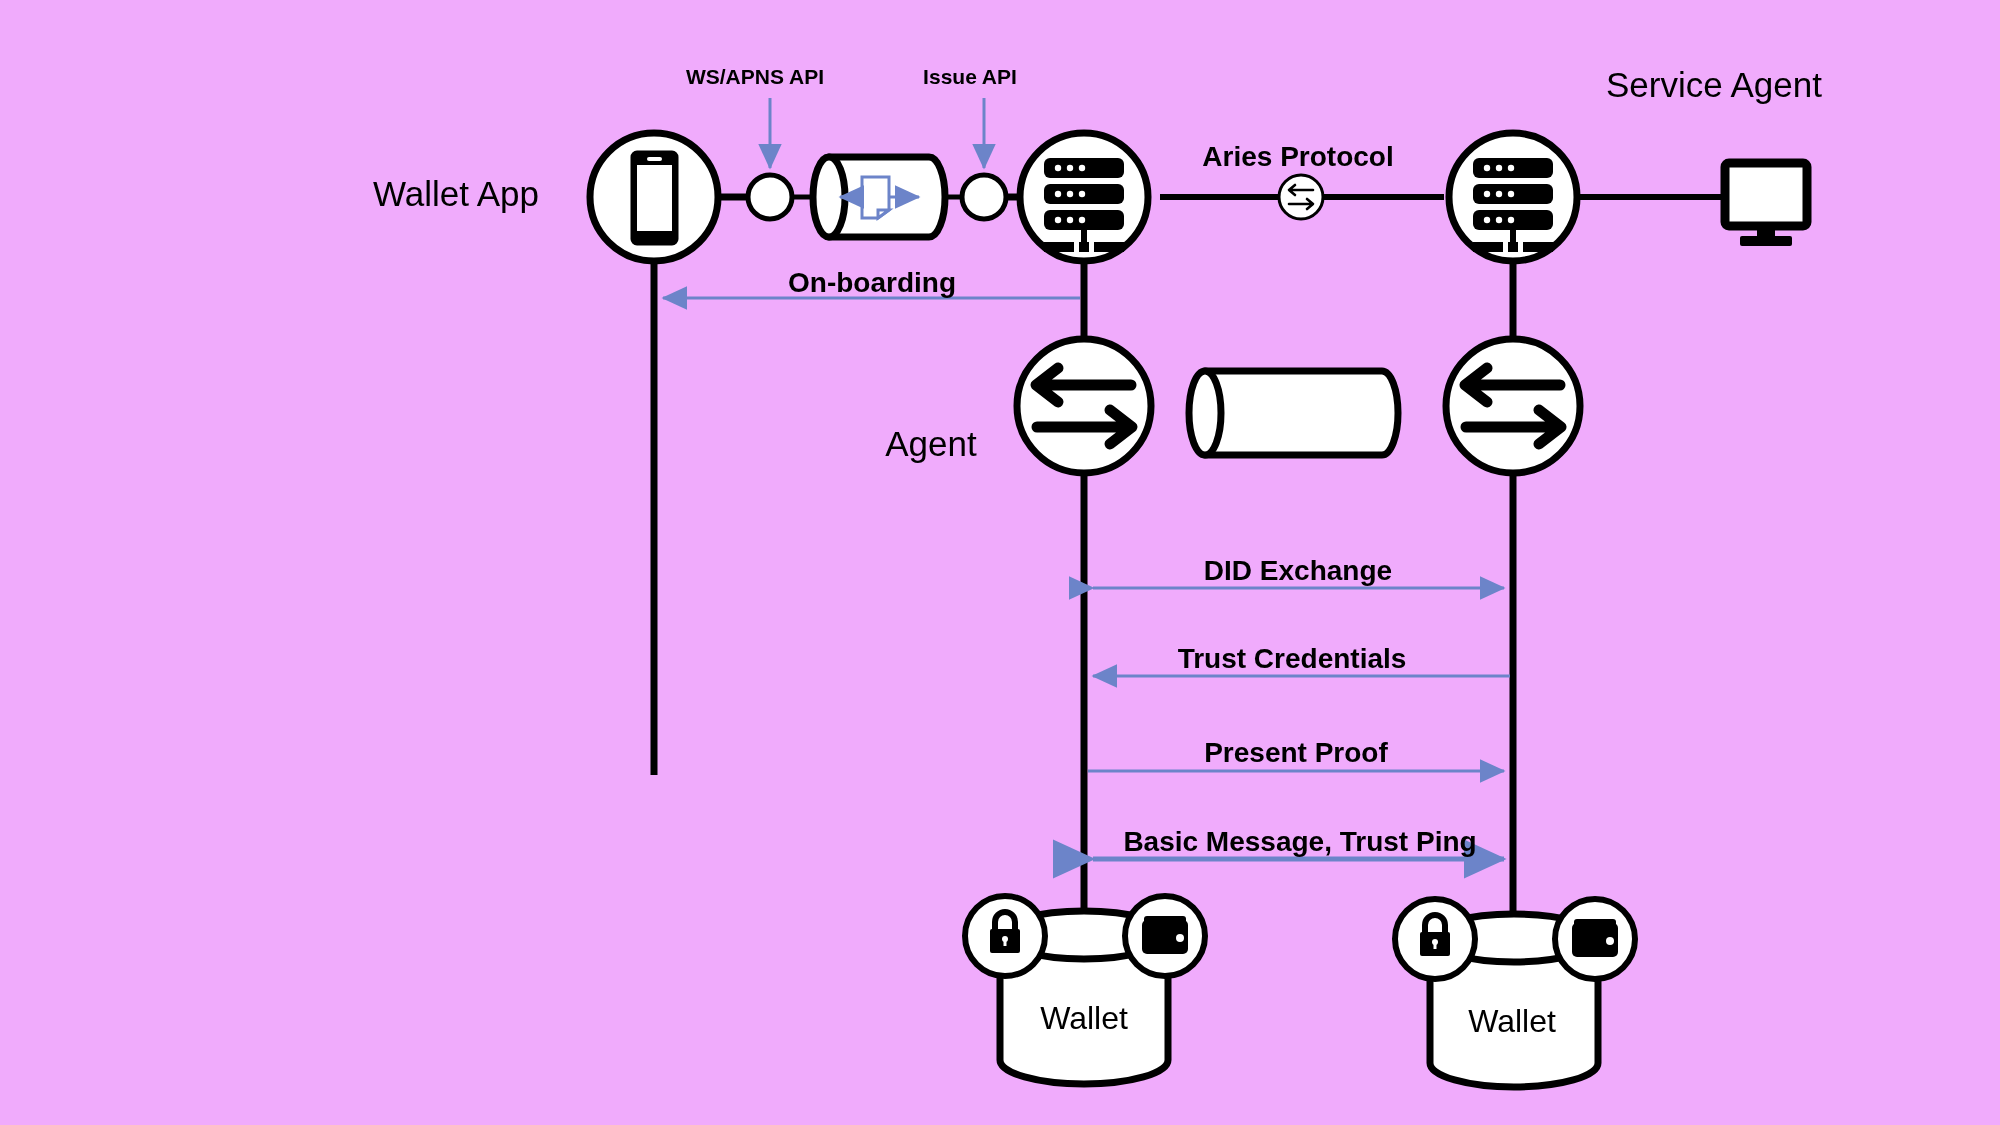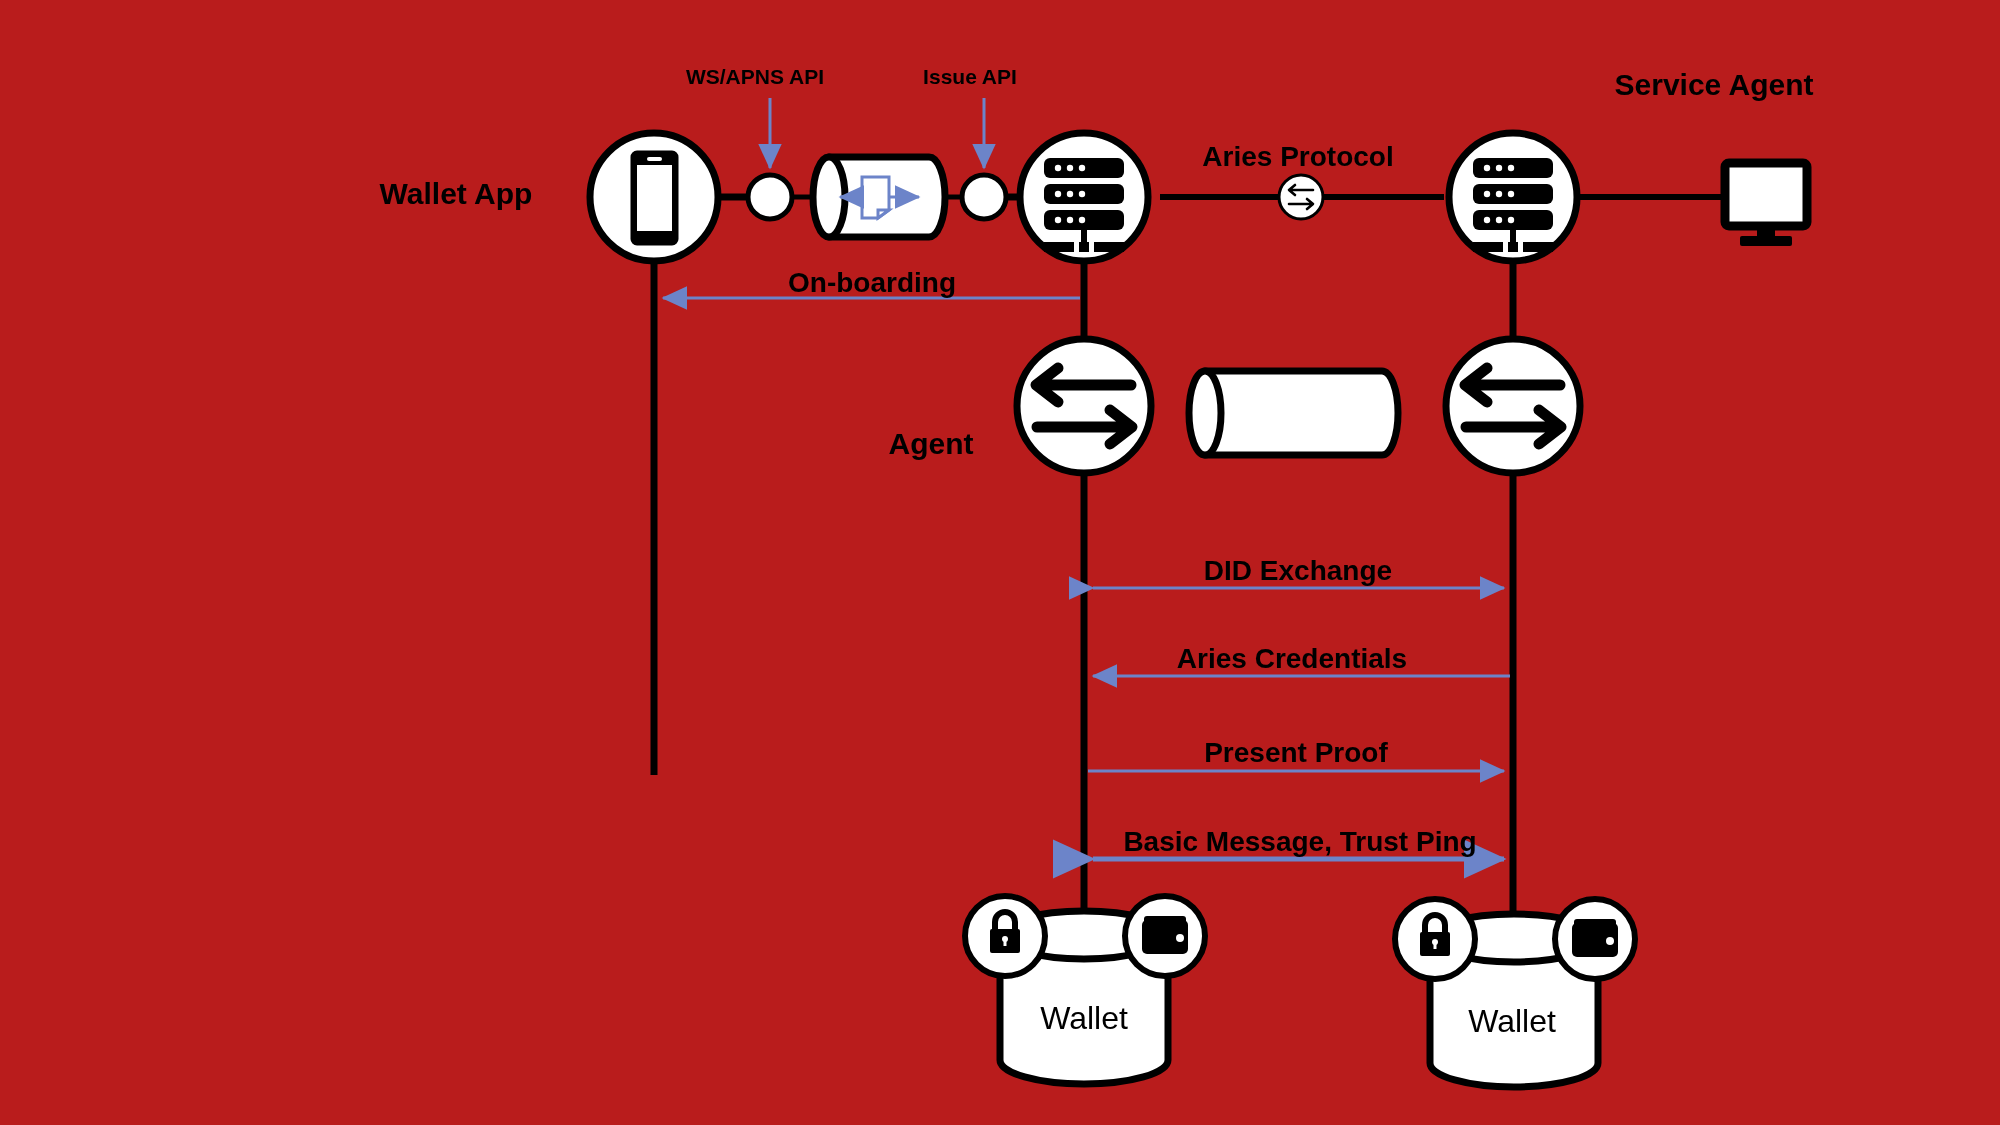--- a/index.html
+++ b/index.html
@@ -1,23 +1,23 @@
 <!DOCTYPE html>
 <html><head>
 <meta charset="utf-8">
 <style>
   html,body{margin:0;padding:0;background:#ffffff;}
   body{width:2000px;height:1125px;overflow:hidden;
        font-family:"Liberation Sans","DejaVu Sans",sans-serif;}
-  #stage{position:relative;width:2000px;height:1125px;background:#b91c1c;}
+  #stage{position:relative;width:2000px;height:1125px;background:#f0abfc;}
   #stage svg{position:absolute;left:0;top:0;}
   .lbl{position:absolute;color:#000;white-space:nowrap;}
   .lbl-sm{font-size:21px;font-weight:bold;}
   .lbl-md{font-size:28px;font-weight:bold;}
-  .lbl-xl{font-size:30px;font-weight:bold;}
+  .lbl-xl{font-size:35px;font-weight:normal;}
   .lbl-wallet{font-size:32px;font-weight:normal;}
   .ctr{transform:translate(-50%,-50%);}
 </style>
 </head>
 <body>
 
 <div id="stage">
 
   <svg width="2000" height="1125" viewBox="0 0 2000 1125">
     <defs>
@@ -229,21 +229,21 @@
   <div class="lbl lbl-xl ctr" style="left:456px;top:194px;">Wallet App</div>
 
   <div class="lbl lbl-md ctr" style="left:1298px;top:157px;">Aries Protocol</div>
 
   <div class="lbl lbl-md ctr" style="left:872px;top:283px;text-align:center;">On-boarding</div>
 
   <div class="lbl lbl-xl ctr" style="left:931px;top:408px;margin-top:36px;">Agent</div>
 
   <div class="lbl lbl-md ctr" style="left:1298px;top:571px;">DID Exchange</div>
 
-  <div class="lbl lbl-md ctr" style="left:1292px;top:659px;">Aries Credentials</div>
+  <div class="lbl lbl-md ctr" style="left:1292px;top:659px;">Trust Credentials</div>
 
   <div class="lbl lbl-md ctr" style="left:1296px;top:753px;">Present Proof</div>
 
   <div class="lbl lbl-md ctr" style="left:1300px;top:842px;text-align:right;">Basic Message, Trust Ping</div>
 
   <div class="lbl lbl-wallet ctr" style="left:1084px;top:1018px;">Wallet</div>
 
   <div class="lbl lbl-wallet ctr" style="left:1512px;top:1021px;">Wallet</div>
 
 </div>

